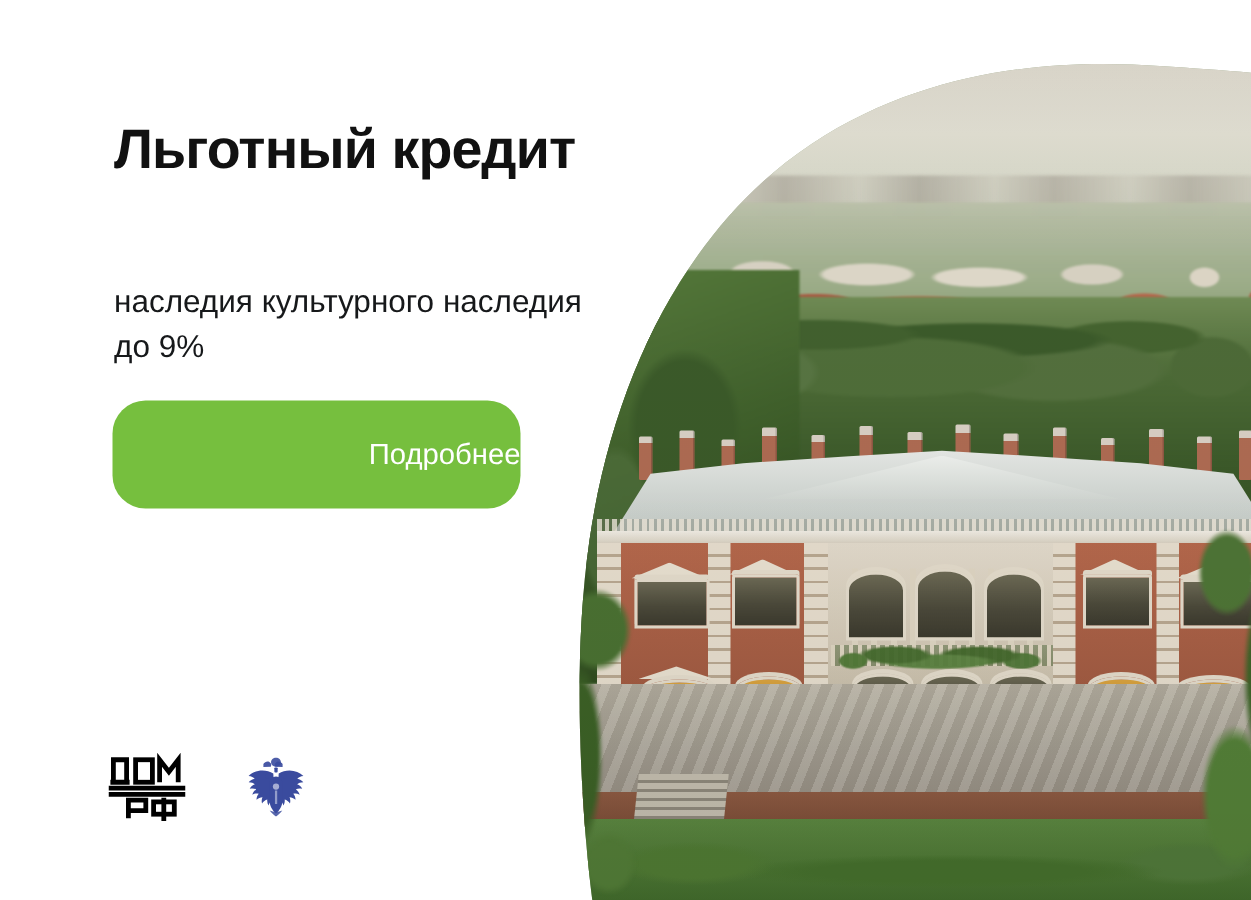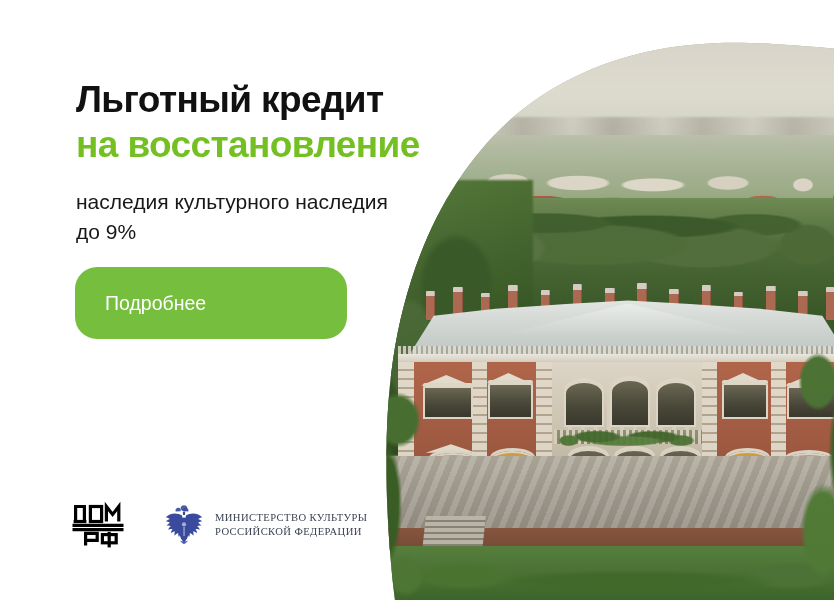--- a/index.html
+++ b/index.html
@@ -311,21 +311,21 @@
     padding: 0 0 0 30px;
     font-family: "Liberation Sans", sans-serif;
     font-size: 19.5px;
     line-height: 1.35;
     cursor: pointer;
     display: flex;
     flex-direction: column;
     justify-content: center;
     box-sizing: border-box;
   }
-  .cta .cta-line1 { display: block; }
+  .cta .cta-line1 { display: block; text-align: right; }
   .cta .cta-line2 { display: block; white-space: nowrap; }
   .cta .cta-url {
     text-decoration: underline;
     text-underline-offset: 3px;
   }
 
   
   .logos {
     position: absolute;
     left: 32px;
@@ -432,21 +432,20 @@
         <div class="ph-bush-left"></div>
         <div class="ph-grade"></div>
       </div>
     </div>
   </div>
 
   <div class="content">
 
     <h1 class="headline">
       <span>Льготный кредит</span>
-      <span class="accent">на восстановление</span>
     </h1>
 
     <p class="subtitle">
       <span>наследия культурного</span>
       <span>наследия до 9%</span>
     </p>
 
     <button class="cta">
       <span class="cta-line1">Подробнее</span>
     </button>
@@ -489,21 +488,17 @@
             <path d="M24.8 12.2c1.4-.2 2.6.5 3.2 1.5.5.9.3 1.8-.4 2.2-.5.3-1.1.2-1.6-.2l-1.4-1z"></path>
 
             <path d="M21 14.6c2.4 0 4.3 1.9 4.3 4.3v11.6c0 3.6-1.8 6.7-4.3 8.9-2.5-2.2-4.3-5.3-4.3-8.9V18.9c0-2.4 1.9-4.3 4.3-4.3z"></path>
 
             <circle cx="21" cy="21.4" r="2.1" fill="#ffffff" opacity=".55"></circle>
             <rect x="20.3" y="24" width="1.5" height="9" fill="#ffffff" opacity=".45"></rect>
 
             <path d="M16.8 37.4c1.2 1.6 2.6 2.9 4.2 3.9 1.6-1 3-2.3 4.2-3.9-1.3.6-2.7.9-4.2.9s-2.9-.3-4.2-.9z" opacity=".85"></path>
           </g>
         </svg>
-        <div class="minkult-text">
-          <span>Министерство культуры</span>
-          <span>Российской Федерации</span>
-        </div>
       </div>
 
     </div>
   </div>
 </div>
 
 </body></html>

